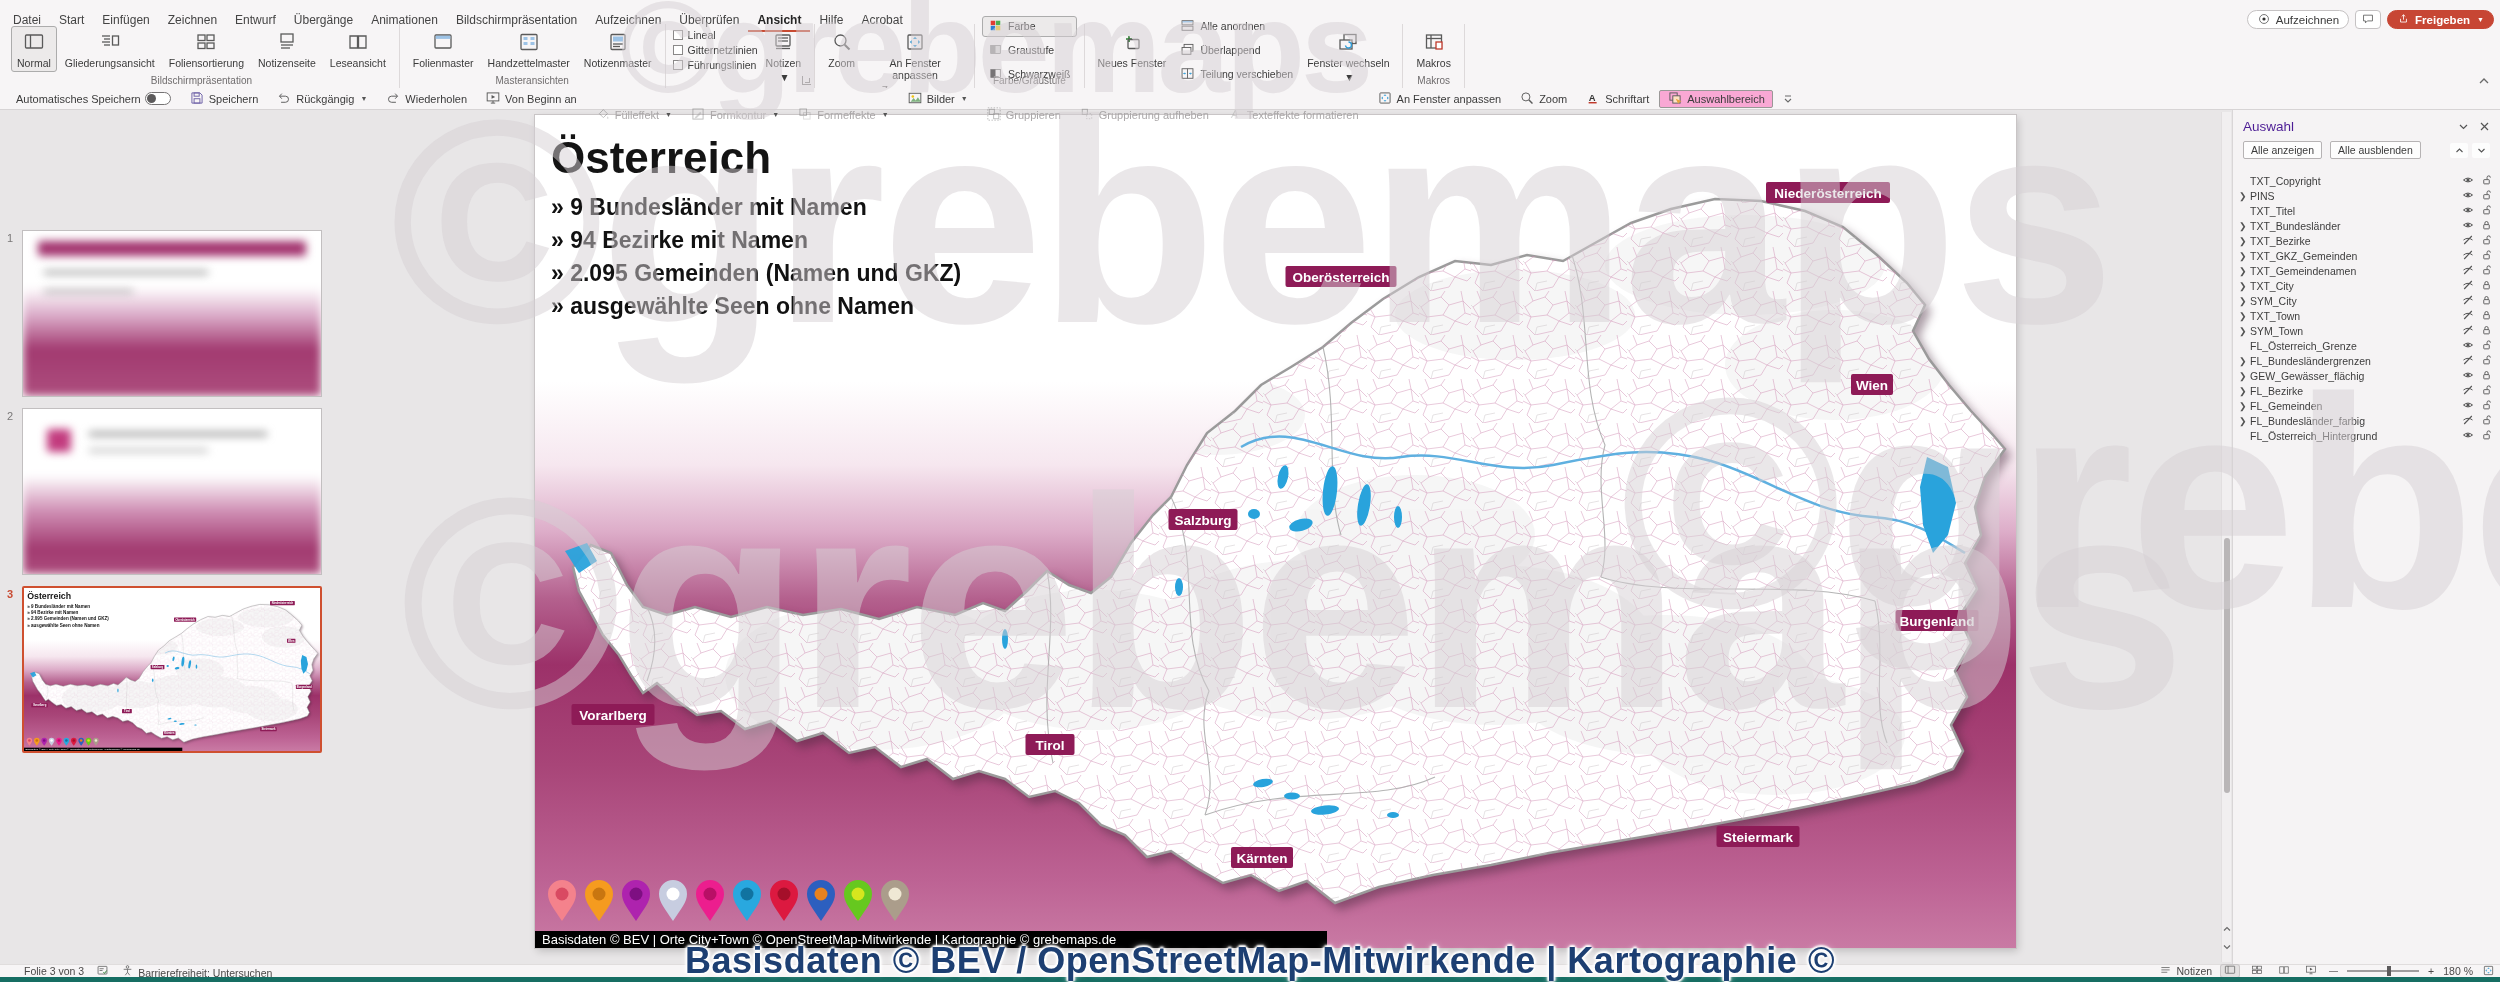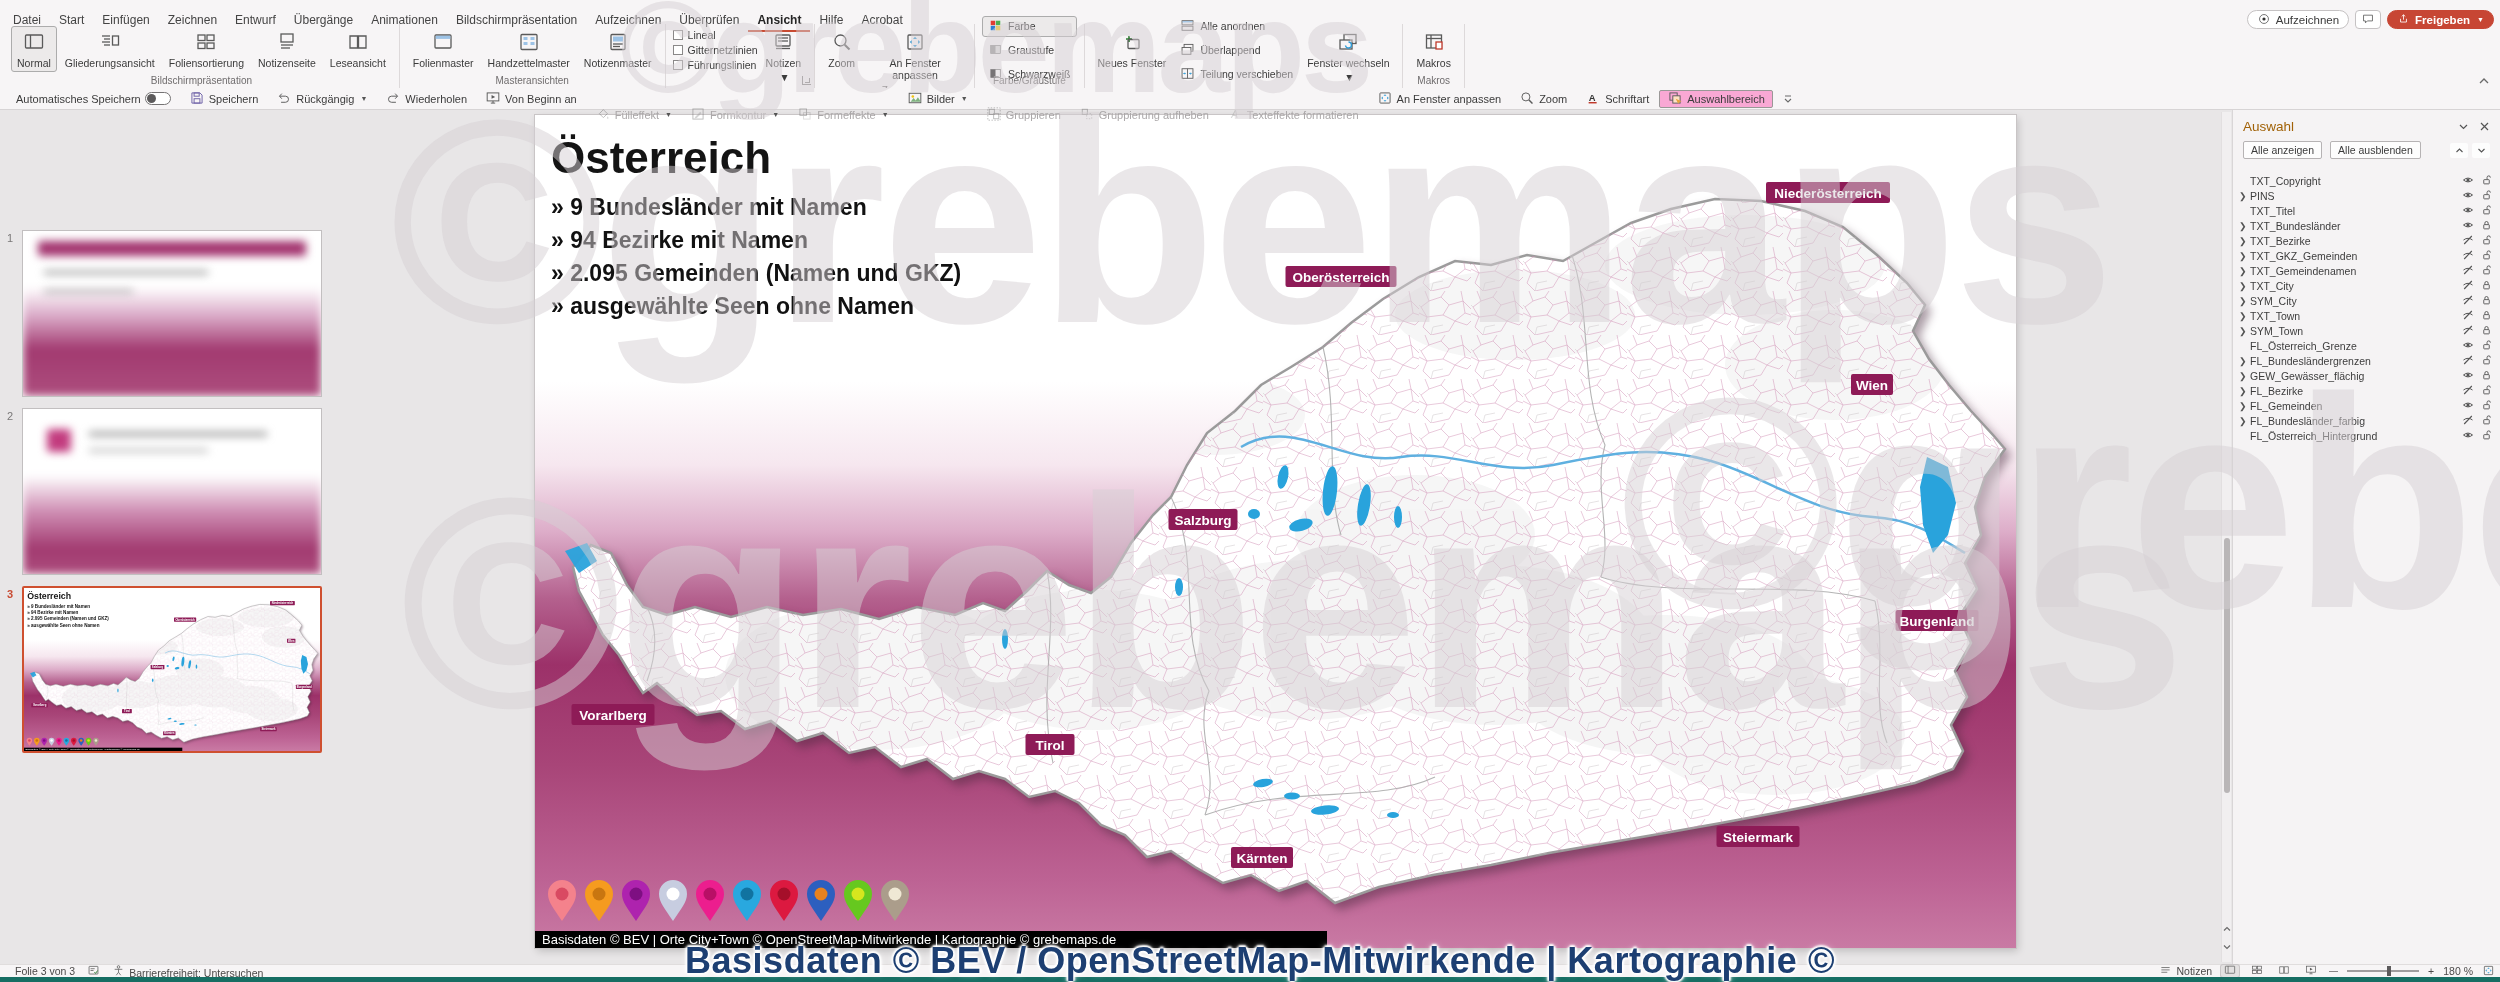--- a/index.html
+++ b/index.html
@@ -61,35 +61,35 @@
   .thumbsvg { width:100%; height:100%; display:block; }
 
   
   .vscroll { position:absolute; left:2221px; top:2px; width:10px; height:850px; background:#f1eff0; border-left:1px solid #e2dfe0; z-index:4; }
   .vthumb { position:absolute; left:2px; width:6px; border-radius:3px; background:#b9b6b7; }
   .vbtn { position:absolute; left:0; width:10px; height:14px; display:flex; align-items:center; justify-content:center; }
 
   
   .pane { position:absolute; left:2232px; top:0; width:268px; height:854px; background:#f5f3f4; border-left:1px solid #d9d6d7; z-index:10; }
   .pane-head { display:flex; align-items:center; padding:9px 10px 4px; }
-  .pane-title { font-size:13.5px; color:#a16207; flex:1; }
+  .pane-title { font-size:13.5px; color:#4c1d95; flex:1; }
   .pane-headicons { display:flex; gap:10px; align-items:center; }
   .pane-btnrow { display:flex; gap:8px; padding:3px 10px 6px; align-items:center; }
   .pane-btn { font-size:10.5px; border:1px solid #b6b3b4; background:#fdfdfd; border-radius:2px; padding:2px 7px; white-space:nowrap; }
   .pane-updown { margin-left:auto; display:flex; gap:4px; }
   .pane-ud { width:18px; height:15px; display:flex; align-items:center; justify-content:center; background:#fdfdfd; border-radius:2px; }
   .pane-list { margin-top:8px; }
   .prow { display:flex; align-items:center; height:15px; padding:0 8px 0 6px; font-size:10.5px; color:#3d3d3d; }
   .pchev { width:11px; font-size:9px; color:#555; }
   .pname { flex:1; white-space:nowrap; overflow:hidden; }
   .picons { display:flex; gap:7px; align-items:center; }
 
   
   .statusbar { position:absolute; left:0; top:964px; width:2500px; height:13px; background:#f7f5f6; border-top:1px solid #e0dddd; font-size:10.5px; color:#4a4848; z-index:20; display:flex; align-items:center; }
-  .sb-left { display:flex; align-items:center; gap:12px; padding-left:7px;margin-left:8px; }
+  .sb-left { display:flex; align-items:center; gap:12px; padding-left:24px; }
   .sb-right { margin-left:auto; display:flex; align-items:center; gap:9px; padding-right:5px; }
   .sb-viewbtn { display:flex; align-items:center; justify-content:center; width:18px; height:12px; border-radius:2px; }
   .sb-viewbtn.sel { background:#e3e1e1; box-shadow:0 0 0 1px #c9c6c7; }
   .sb-slider { width:72px; height:2px; background:#9f9d9e; position:relative; }
   .sb-slider .sthumb { position:absolute; left:40px; top:-4px; width:4px; height:10px; background:#5c5a5b; }
   .tealbar { position:absolute; left:0; top:977px; width:2500px; height:5px; background:#166e63; z-index:21; }
 
   
   .wm { position:absolute; z-index:40; color:rgba(213,208,211,0.5); font-weight:bold; white-space:nowrap; pointer-events:none; letter-spacing:-4px; }
   .footer-overlay { position:absolute; left:560px; top:940px; width:1400px; text-align:center; z-index:45; font-size:36px; font-weight:bold; color:#1d3f72; letter-spacing:.5px;

